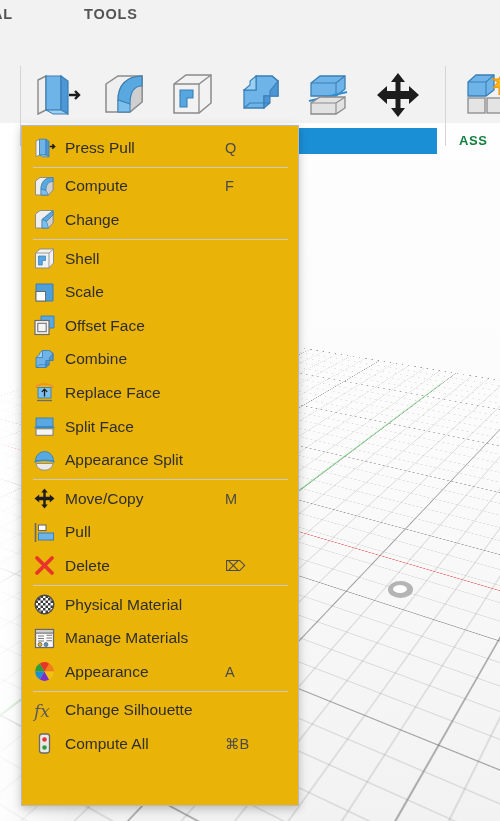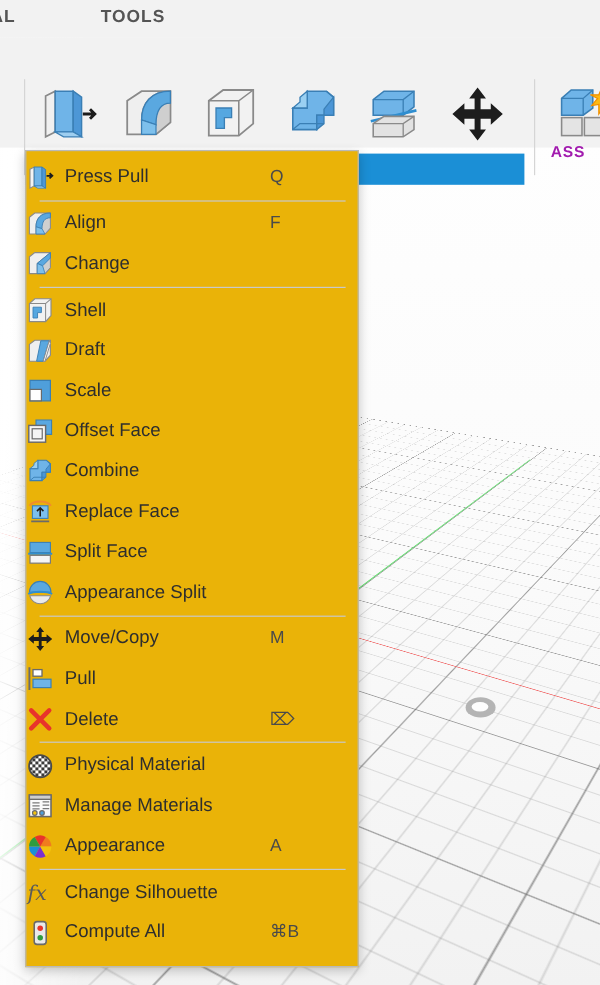--- a/index.html
+++ b/index.html
@@ -86,37 +86,37 @@
     background:#1b8fd6;color:#fff;font-size:12.5px;font-weight:700;
     letter-spacing:1.1px;display:flex;align-items:center;justify-content:center;
   }
   .bar-modify{left:21px;width:416px;}
   .caret{
     display:inline-block;margin-left:6px;width:0;height:0;
     border-left:4.5px solid transparent;border-right:4.5px solid transparent;
     border-top:5.5px solid #fff;
   }
   .asslabel{
-    position:absolute;left:459px;top:88px;font-size:13px;color:#a21caf;
+    position:absolute;left:459px;top:102px;font-size:13px;color:#15803d;
     font-weight:600;letter-spacing:.6px;
   }
 
   
   #menu{
     position:absolute;left:21px;top:125px;width:278px;height:681px;
     background:#eab308;border:1px solid #b9b9b9;
     box-shadow:0 3px 9px rgba(0,0,0,.23);
     padding:5px 0 4px 0;box-sizing:border-box;
   }
   .mrow{
     position:relative;height:33.6px;display:flex;align-items:center;
     cursor:default;
   }
   .micon{
-    width:23px;height:23px;margin-right:9px;
+    width:23px;height:23px;margin-left:11px;margin-right:9px;
     flex:0 0 23px;position:relative;
   }
   .mlabel{font-size:15.5px;color:#2e2e2e;white-space:nowrap;}
   .mkey{
     position:absolute;left:203px;font-size:14.5px;color:#4a4a4a;
     text-align:left;width:70px;
   }
   .msep{
     height:1px;background:#c9c9c9;margin:2px 10px 2px 11px;
   }
@@ -239,21 +239,21 @@
 
   <div class="mrow">
     <div class="micon">
       <svg class="ic" viewBox="0 0 23 23">
         <path d="M2.5 6 L7 2.5 L20 2.5 L20 15 L15.5 20 L2.5 20 Z" fill="#efefef" stroke="#8a8a8a" stroke-width=".95"></path>
         <path d="M20 2.5 C11.5 2.5 8 7.5 8 14 L8 20 L15.5 20 L20 15 Z" fill="#cfcfcf" stroke="#8a8a8a" stroke-width=".8"></path>
         <path d="M20 2.5 C11.5 2.5 8 7.5 8 14 L13 15.6 C13 9.5 15.3 6.5 20 6.5 Z" fill="#5aa8e0" stroke="#3a7fb5" stroke-width=".75"></path>
         <path d="M8 14 L8 20 L15.5 20 L13 15.6 Z" fill="#7ec0ec" stroke="#3a7fb5" stroke-width=".7"></path>
       </svg>
     </div>
-    <span class="mlabel">Align</span>
+    <span class="mlabel">Compute</span>
     <span class="mkey">F</span>
   </div>
 
   <div class="mrow">
     <div class="micon">
       <svg class="ic" viewBox="0 0 23 23">
         <path d="M2.5 6 L7 2.5 L20 2.5 L20 15 L15.5 20 L2.5 20 Z" fill="#efefef" stroke="#8a8a8a" stroke-width=".95"></path>
         <path d="M20 2.5 L9 11.5 L9 20 L15.5 20 L20 15 Z" fill="#cfcfcf" stroke="#8a8a8a" stroke-width=".8"></path>
         <path d="M20 2.5 L9 11.5 L13.5 13.5 L20 7 Z" fill="#5aa8e0" stroke="#3a7fb5" stroke-width=".75"></path>
         <path d="M9 11.5 L9 20 L15.5 20 L13.5 13.5 Z" fill="#7ec0ec" stroke="#3a7fb5" stroke-width=".7"></path>
@@ -270,31 +270,20 @@
       <svg class="ic" viewBox="0 0 23 23">
         <path d="M2.5 6 L7 2 L20.5 2 L20.5 16 L16 21 L2.5 21 Z" fill="#f2f2f2" stroke="#8a8a8a" stroke-width=".95"></path>
         <path d="M2.5 6 L16 6 L20.5 2 M16 6 L16 21" stroke="#8a8a8a" stroke-width=".85" fill="none"></path>
         <path d="M5.5 9 L12.5 9 L12.5 13.5 L9.3 13.5 L9.3 18 L5.5 18 Z" fill="#56a7e0" stroke="#3a7fb5" stroke-width=".75"></path>
       </svg>
     </div>
     <span class="mlabel">Shell</span>
     <span class="mkey"></span>
   </div>
 
-  <div class="mrow">
-    <div class="micon">
-      <svg class="ic" viewBox="0 0 23 23">
-        <path d="M2.5 6 L7 2.5 L20 2.5 L20 15 L15.5 20 L2.5 20 Z" fill="#efefef" stroke="#8a8a8a" stroke-width=".95"></path>
-        <path d="M12 3 L19 3 L14 20 L8.5 20 Z" fill="#5aa8e0" stroke="#3a7fb5" stroke-width=".8"></path>
-        <path d="M19 3 L20 5 L15.5 20 L14 20 Z" fill="#ffffff" stroke="#8a8a8a" stroke-width=".8"></path>
-      </svg>
-    </div>
-    <span class="mlabel">Draft</span>
-    <span class="mkey"></span>
-  </div>
 
   <div class="mrow">
     <div class="micon">
       <svg class="ic" viewBox="0 0 23 23">
         <path d="M3 3 L20 3 L20 20 L3 20 Z" fill="#4f9fdb" stroke="#3a7fb5" stroke-width="1"></path>
         <rect x="3" y="10.5" width="9.5" height="9.5" fill="#ffffff" stroke="#6a6a6a" stroke-width="1"></rect>
       </svg>
     </div>
     <span class="mlabel">Scale</span>
     <span class="mkey"></span>

